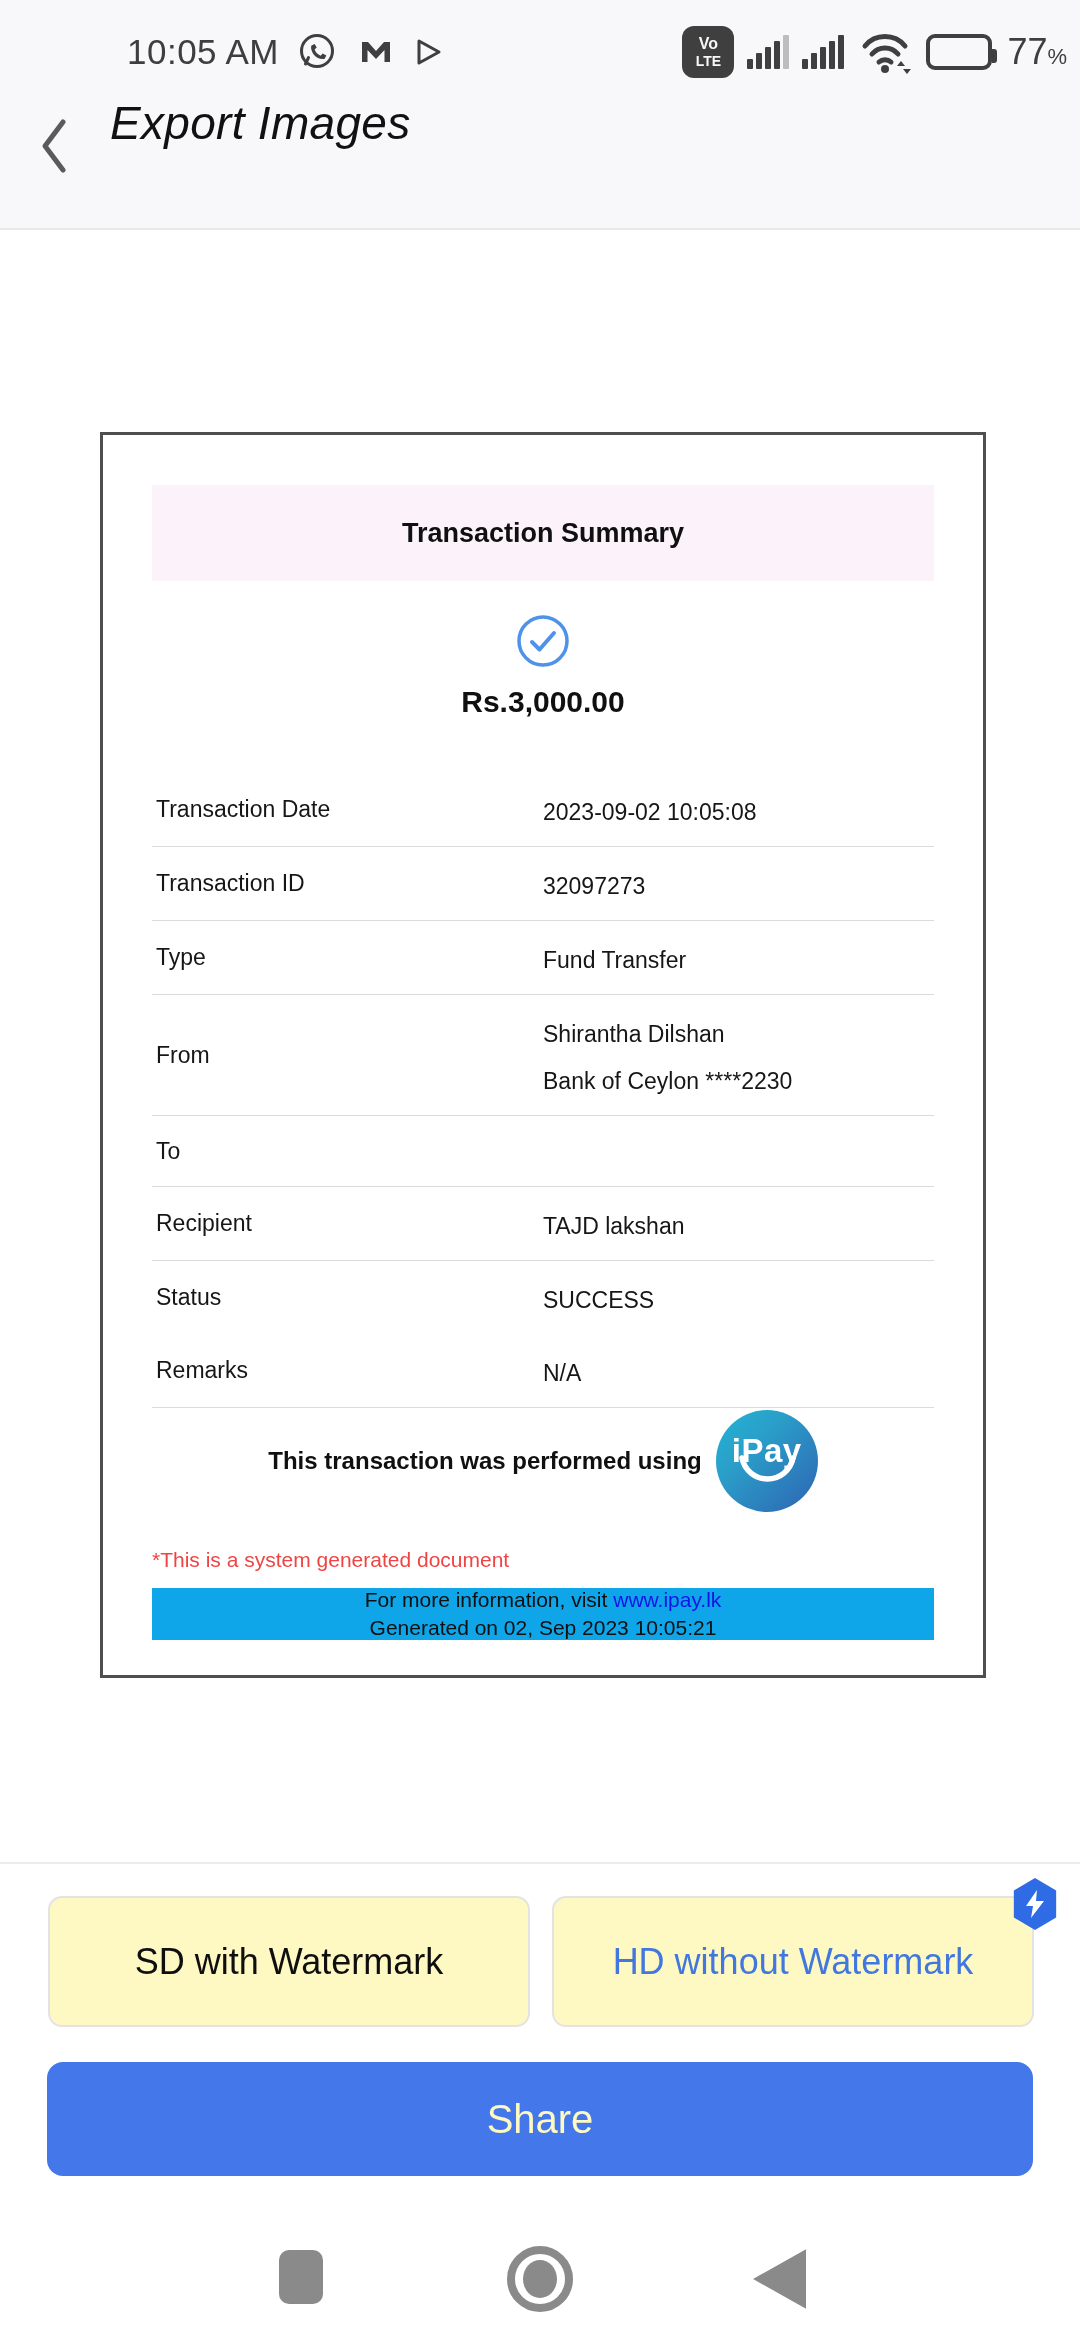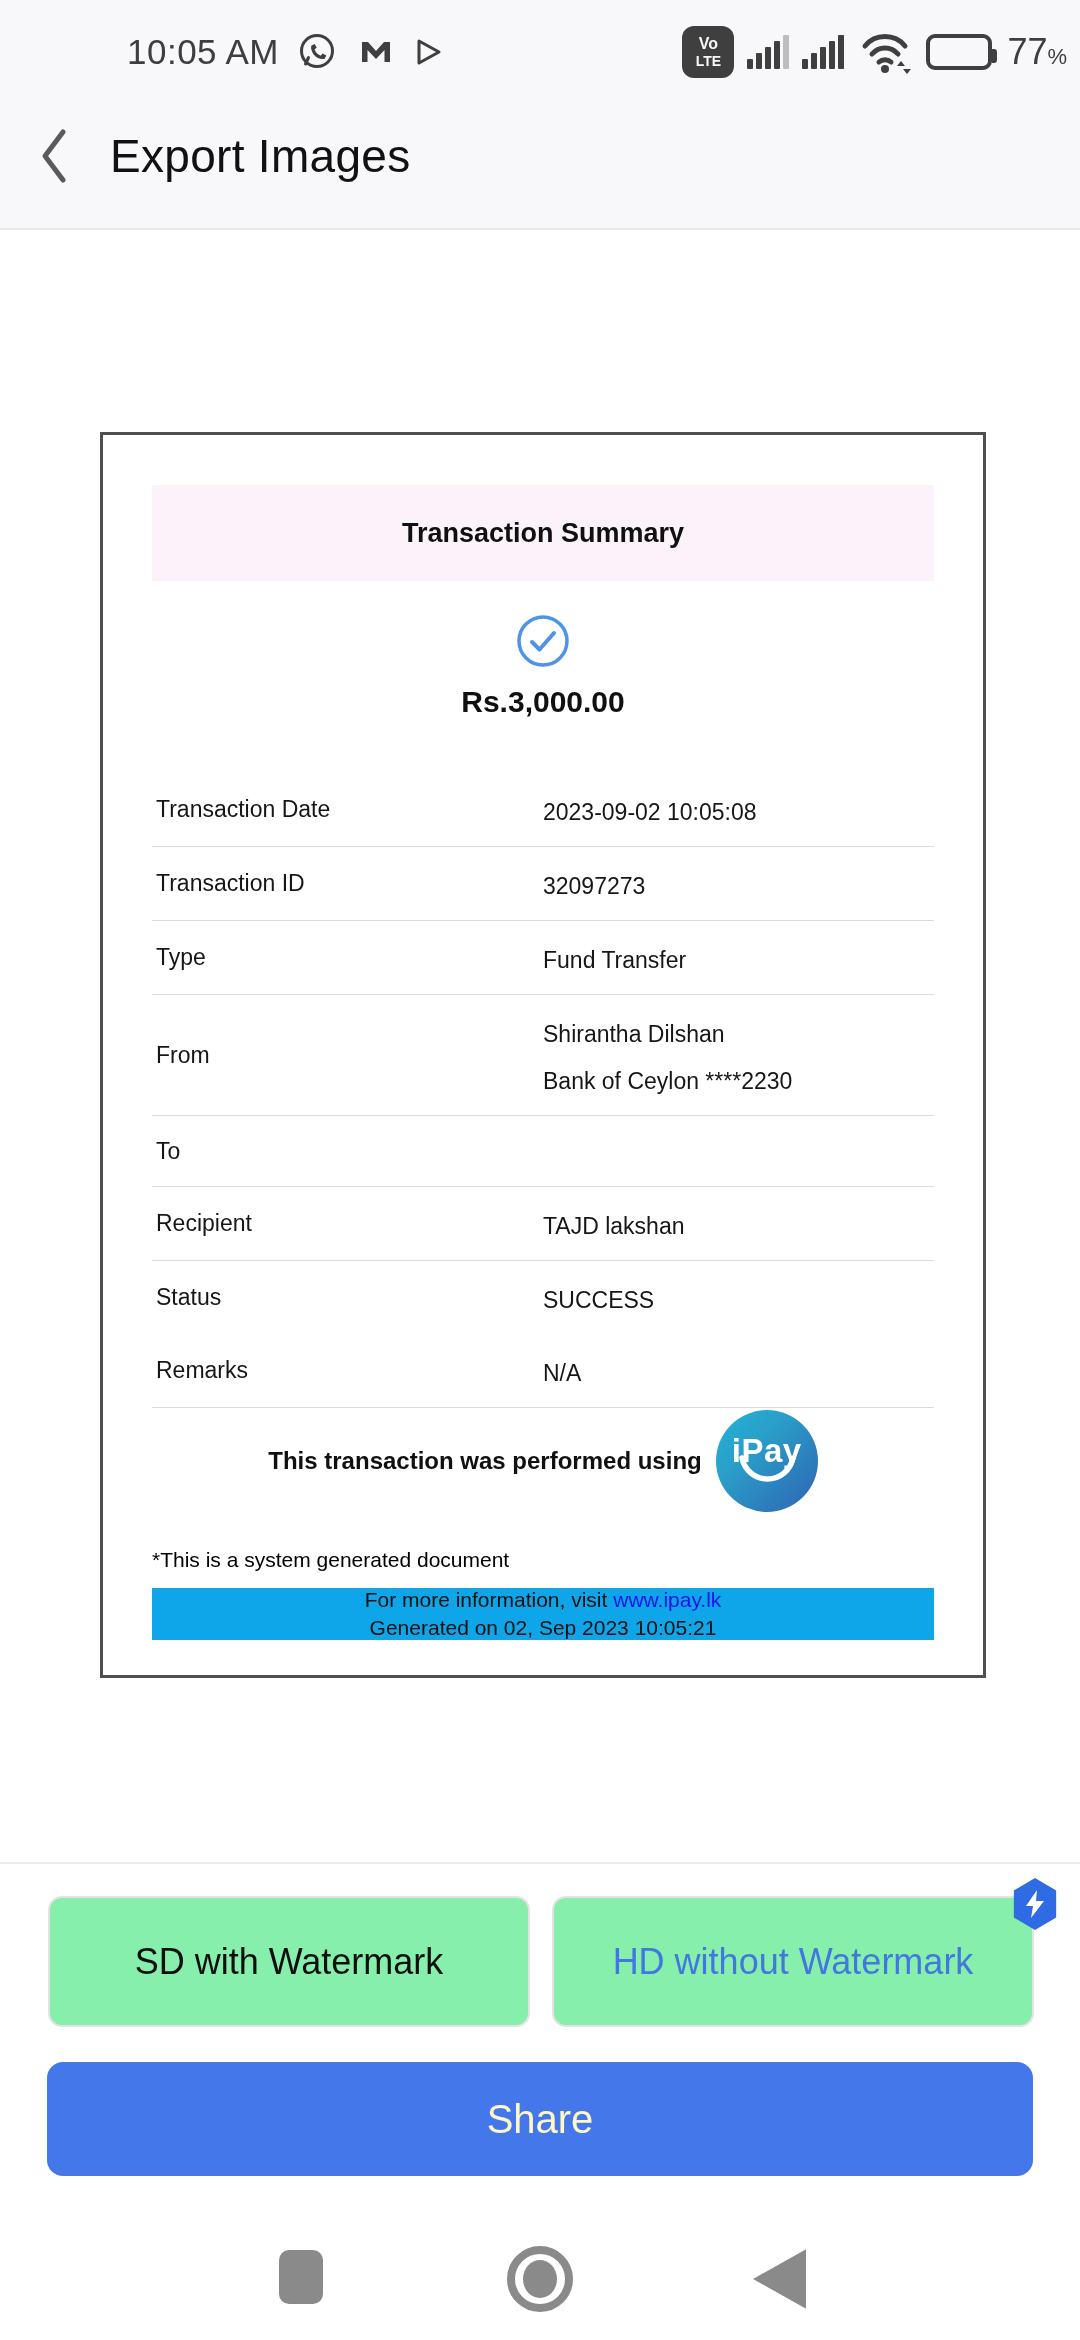--- a/index.html
+++ b/index.html
@@ -40,21 +40,21 @@
   .sigbars i:nth-child(5){height:34px;}
   .sigbars.dim5 i:nth-child(5){ background:#bdbdbd; }
   .battery { position:relative; width:66px; height:36px; border:4px solid #3f3f3f;
     border-radius:9px; padding:3px; margin-right:2px; }
   .battery .fill { height:100%; width:77%; background:#3f3f3f; border-radius:3px; }
   .battery .nub { position:absolute; right:-9px; top:11px; width:5px; height:14px;
     background:#3f3f3f; border-radius:0 3px 3px 0; }
   .batt-text { font-size:36px; color:#3e3e3e; }
   .batt-text .pct { font-size:22px; }
   .app-title-row { position:absolute; left:0; top:96px; width:1080px; height:120px;
-    display:flex; align-items:center; }
+    display:flex; align-items:flex-start;font-style:italic; }
   .back-btn { width:110px; height:100px; display:flex; align-items:center; justify-content:center; cursor:pointer; }
   .page-title { font-size:46px; font-weight:500; color:#111; letter-spacing:0.3px; }
   
   .receipt-card {
     position:absolute; left:100px; top:432px; width:886px; height:1246px;
     background:#fff; border:3px solid #4f4f4f;
   }
   .receipt-body { position:absolute; left:49px; right:49px; top:0; }
   .band-title {
     margin-top:50px; height:96px; background:#fbf3f9;
@@ -68,30 +68,30 @@
   .rrow.last { border-bottom:none; }
   .rlabel { width:50%; font-size:23px; color:#161616; }
   .rvalues { width:50%; display:flex; flex-direction:column; gap:20px; font-size:23px; color:#161616;margin-top:6px; }
   .performed { display:flex; align-items:center; justify-content:center; margin-top:2px; }
   .performed-text { font-size:24px; font-weight:bold; color:#101010; }
   .ipay-logo { position:relative; width:102px; height:102px; border-radius:50%;
     margin-left:14px; background:linear-gradient(135deg,#22b4d4 0%,#2a9fc9 35%,#2e63b2 100%); }
   .ipay-logo .logo-text { position:absolute; top:22px; left:0; width:100%;
     text-align:center; color:#fff; font-size:33px; font-weight:bold; letter-spacing:0.5px; }
   .ipay-logo svg { position:absolute; left:0; top:0; }
-  .sysgen { margin-top:36px; font-size:21px; color:#000000; }
+  .sysgen { margin-top:36px; font-size:21px; color:#ef4444; }
   .info-band { margin-top:16px; height:52px; background:#0ea5e9;
     display:flex; align-items:center; justify-content:space-between;
     font-size:21px; color:#101010; padding:0 2px;flex-direction:column; }
   .info-link { color:#1414e8; }
   
   .sheet-divider { position:absolute; left:0; top:1862px; width:1080px; height:2px; background:#ececec; }
   .opt-btn {
     position:absolute; top:1896px; width:482px; height:131px;
-    background:#86efac; border:2px solid #e3e3e3; border-radius:14px;
+    background:#fef9c3; border:2px solid #e3e3e3; border-radius:14px;
     display:flex; align-items:center; justify-content:center;
     font-size:36px; font-weight:500; cursor:pointer;
   }
   .sd-btn { left:48px; color:#0f0f0f; }
   .hd-btn { left:552px; color:#4377e0; }
   .hd-badge {
     position:absolute; left:1012px; top:1878px; width:46px; height:52px;
     background:#2e6be5; display:flex; align-items:center; justify-content:center;
     clip-path:polygon(50% 0, 96% 24%, 96% 76%, 50% 100%, 4% 76%, 4% 24%);
     cursor:pointer;

